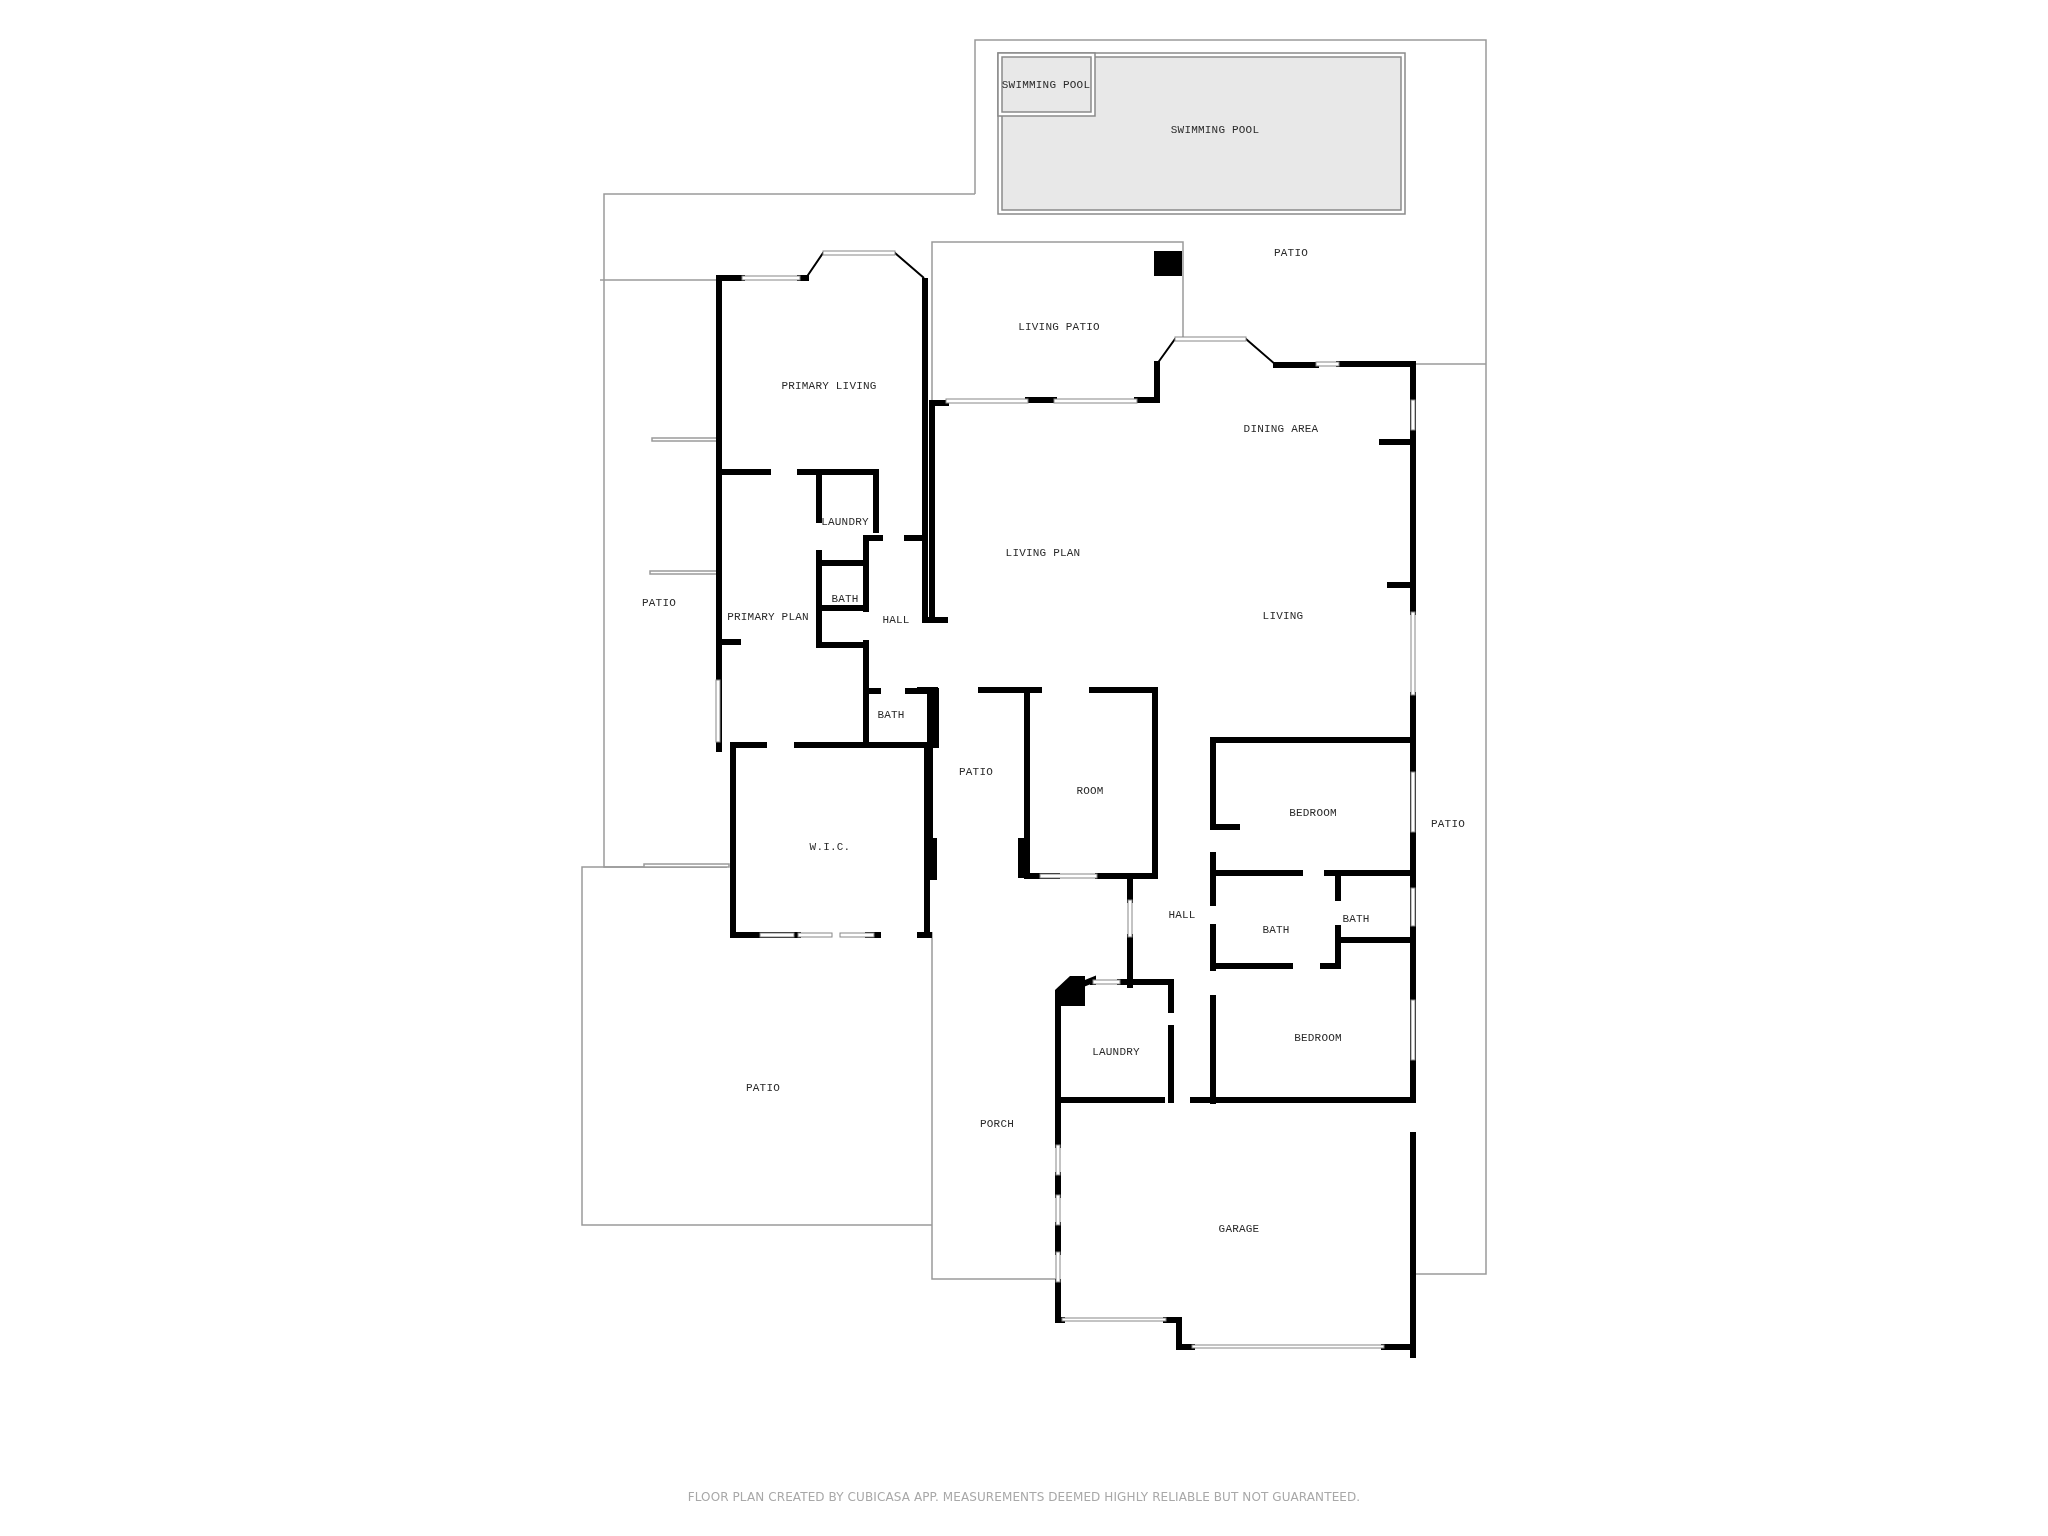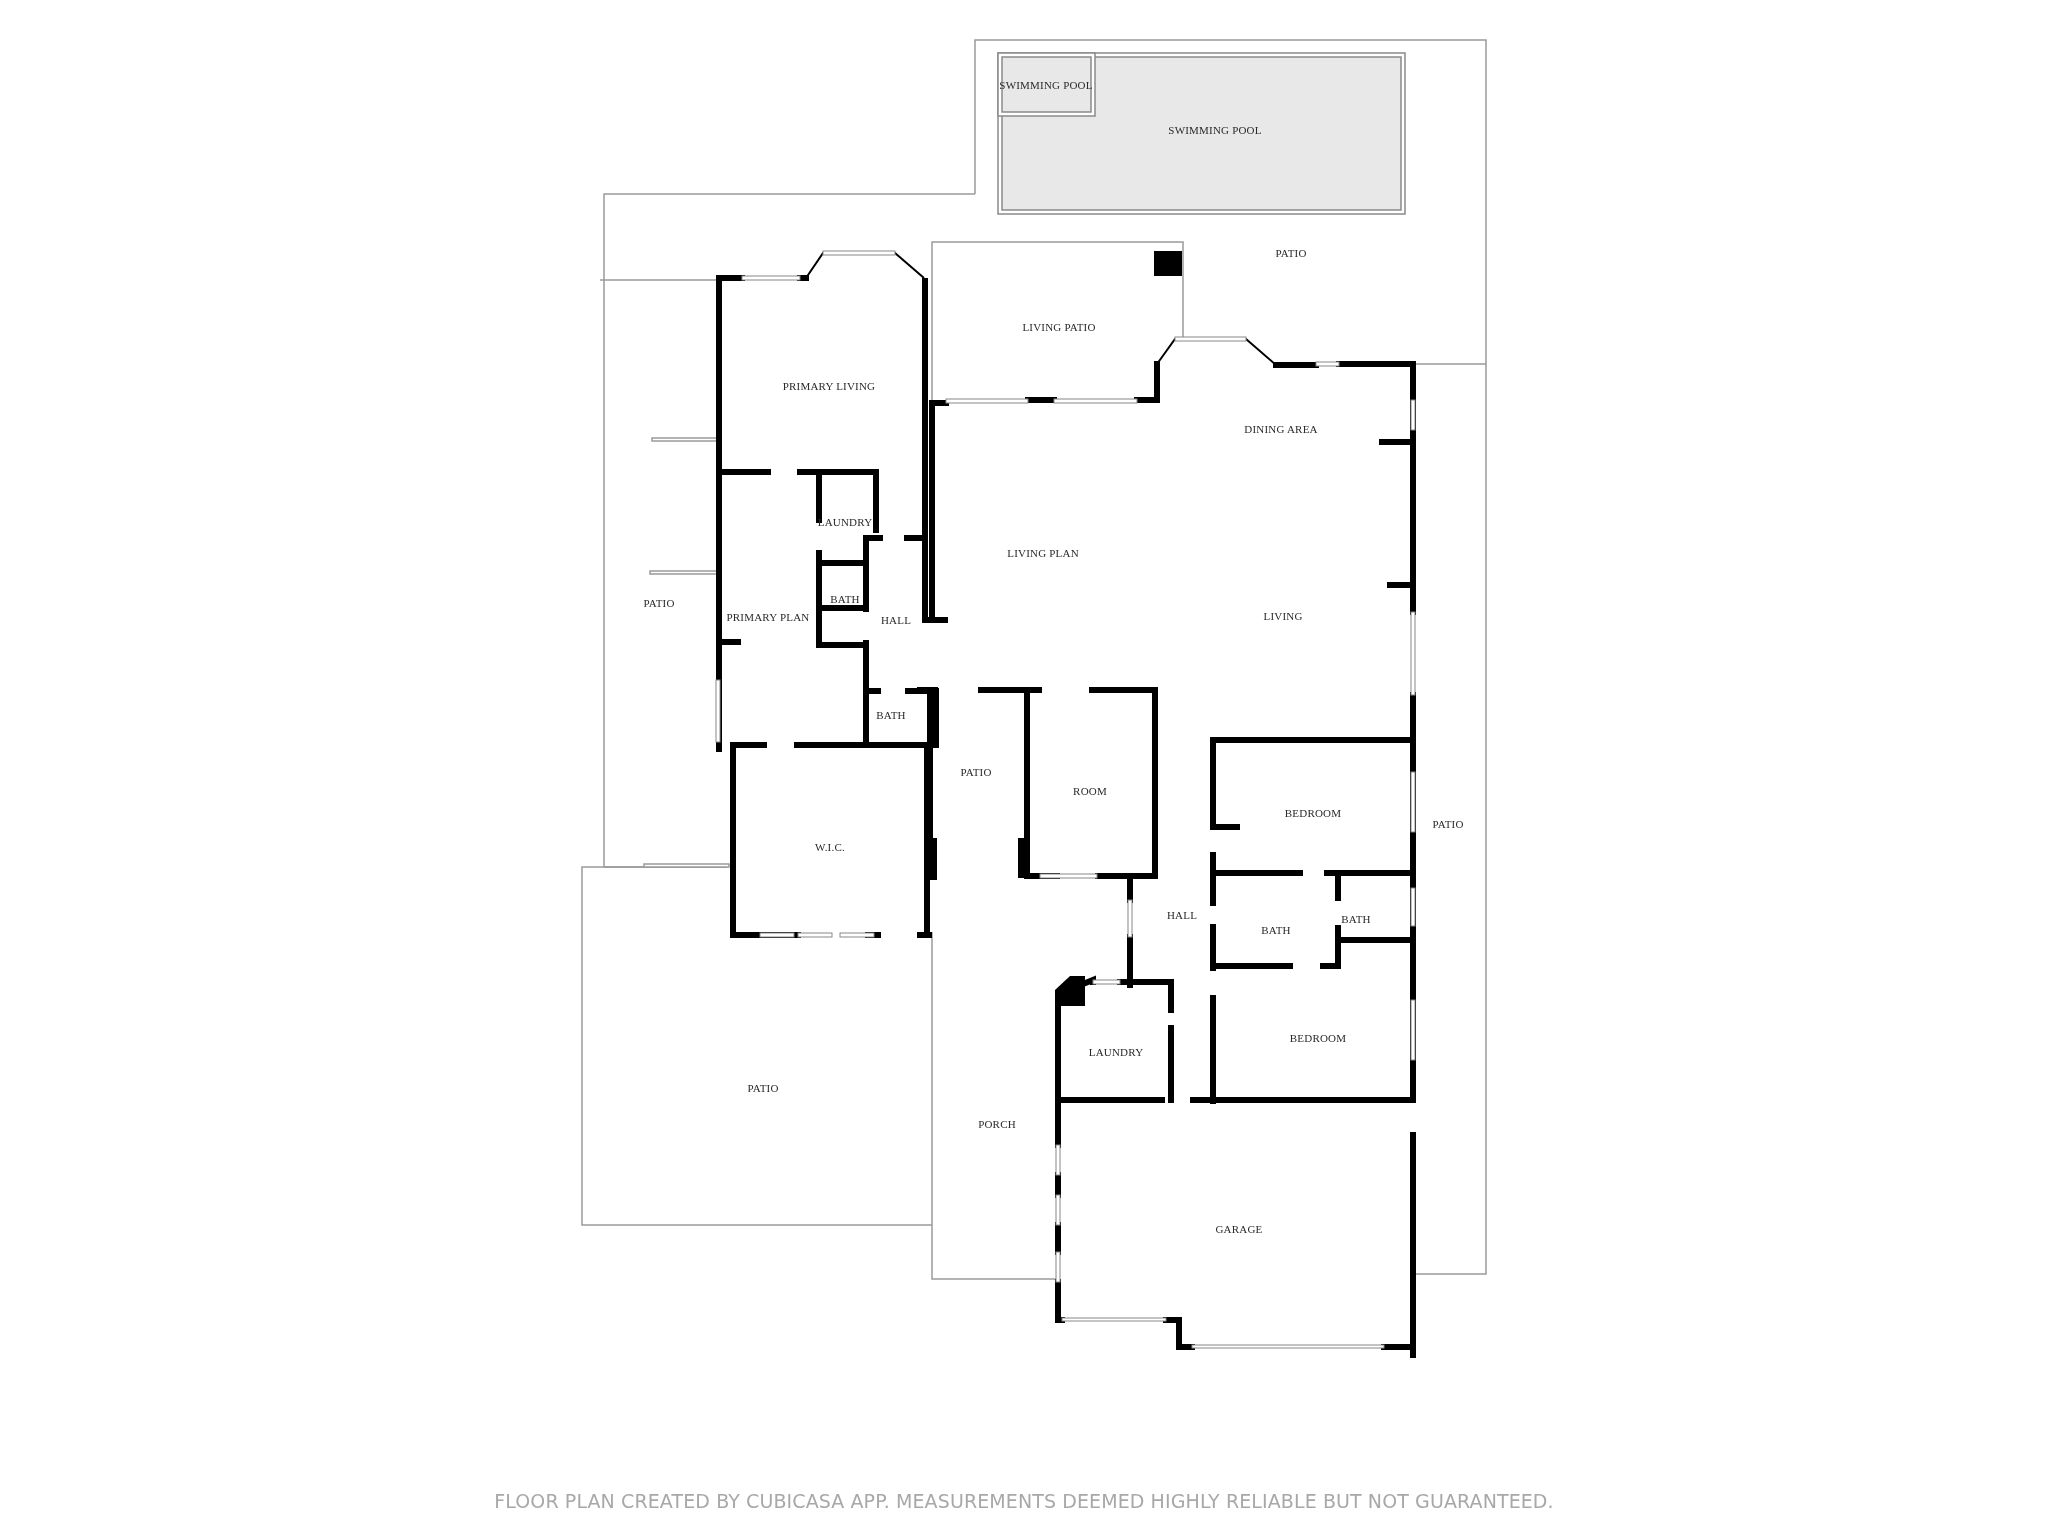--- a/index.html
+++ b/index.html
@@ -5,28 +5,28 @@
   html, body { margin: 0; padding: 0; background: #ffffff; }
   body { width: 2048px; height: 1536px; position: relative; overflow: hidden; font-family: "Liberation Sans", "DejaVu Sans", sans-serif; }
   #plan { position: absolute; left: 0; top: 0; width: 2048px; height: 1536px; }
   .label {
     position: absolute;
     transform: translate(-50%, -50%);
     font-size: 11px;
     letter-spacing: 0.2px;
     color: #2a2a2a;
     white-space: nowrap;
-    font-family: Liberation Serif, serif;
+    font-family: Liberation Mono, monospace;
   }
   .footer {
     position: absolute;
     left: 0; right: 0;
     top: 1490px;
     text-align: center;
-    font-size: 19px;
+    font-size: 12px;
     color: #a8a8a8;
     letter-spacing: 0.1px;
     font-family: "DejaVu Sans", "Liberation Sans", sans-serif;
   }
 </style>
 </head>
 <body>
 
 <svg id="plan" viewBox="0 0 2048 1536" xmlns="http://www.w3.org/2000/svg">
 

